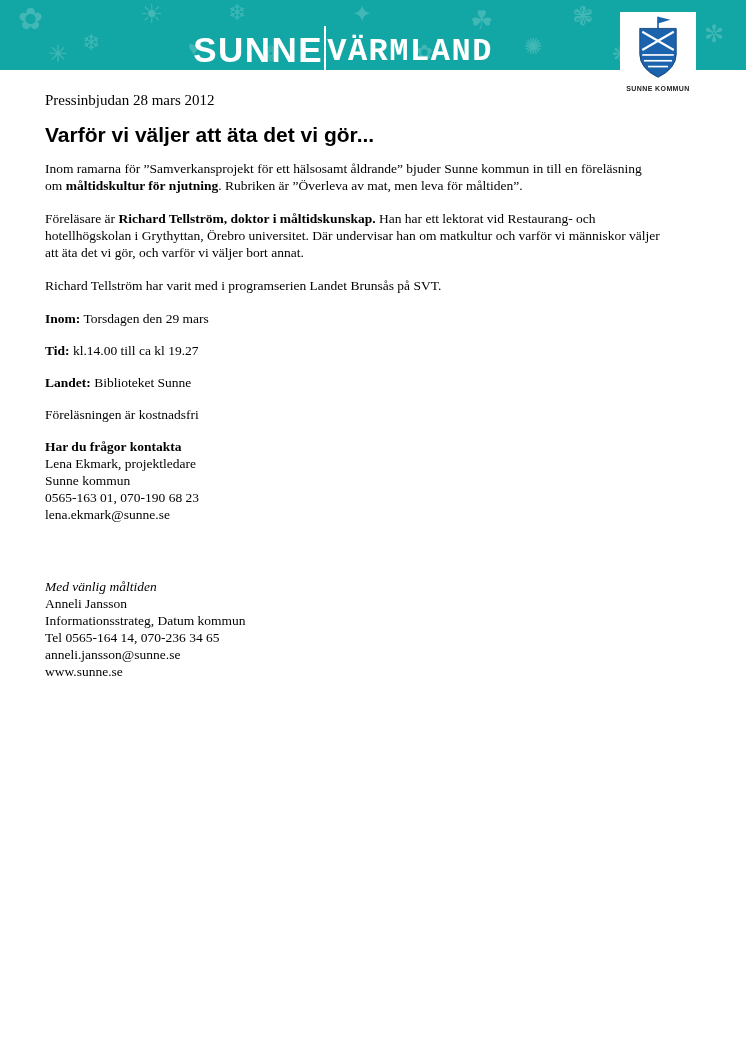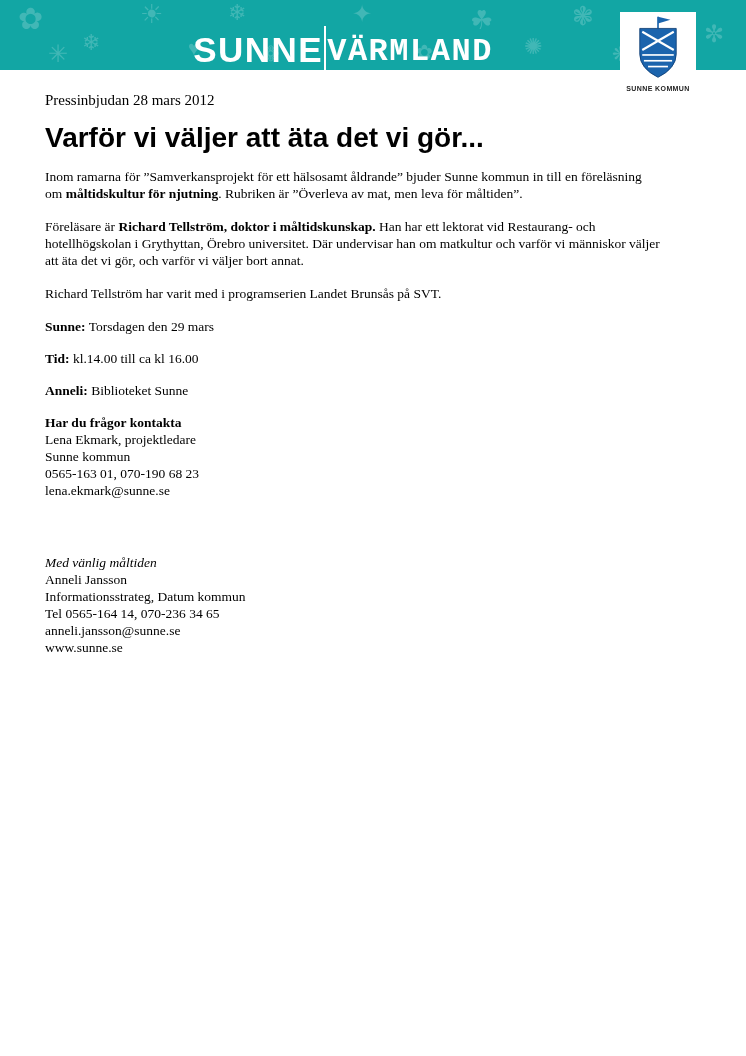--- a/index.html
+++ b/index.html
@@ -82,21 +82,21 @@
     font-size: 13.5px;
     line-height: 17px;
   }
   .dateline {
     font-size: 15px;
     margin: 0 0 14px 0;
   }
   .title {
     font-family: "Liberation Sans", sans-serif;
     font-weight: 700;
-    font-size: 28px;
+    font-size: 21px;
     line-height: 1.1;
     margin: 6px 0 14px 0;
   }
   .para { margin: 0 0 16px 0; }
   .detail-row { margin: 0 0 15px 0; }
   .note { margin: 0 0 15px 0; }
   .contact-block { }
   .contact-heading { font-weight: 700; margin: 0; }
   .tight-line { margin: 0; }
   .signature-block { margin-top: 55px; }
@@ -151,26 +151,27 @@
     <p class="dateline">Pressinbjudan 28 mars 2012</p>
 
     <h1 class="title">Varför vi väljer att äta det vi gör...</h1>
 
     <p class="para"><span>Inom ramarna för ”Samverkansprojekt för ett hälsosamt åldrande” bjuder Sunne kommun in till en föreläsning om </span><strong>måltidskultur för njutning</strong><span>. Rubriken är ”Överleva av mat, men leva för måltiden”.</span></p>
 
     <p class="para"><span>Föreläsare är </span><strong>Richard Tellström, doktor i måltidskunskap.</strong><span> Han har ett lektorat vid Restaurang- och hotellhögskolan i Grythyttan, Örebro universitet. Där undervisar han om matkultur och varför vi människor väljer att äta det vi gör, och varför vi väljer bort annat.</span></p>
 
     <p class="para">Richard Tellström har varit med i programserien Landet Brunsås på SVT.</p>
 
-    <p class="detail-row"><strong>Sunne:</strong> <span>Torsdagen den 29 mars</span></p>
+    <p class="detail-row"><strong>Inom:</strong> <span>Torsdagen den 29 mars</span></p>
 
-    <p class="detail-row"><strong>Tid:</strong> <span>kl.14.00 till ca kl 16.00</span></p>
+    <p class="detail-row"><strong>Tid:</strong> <span>kl.14.00 till ca kl 19.27</span></p>
 
-    <p class="detail-row"><strong>Anneli:</strong> <span>Biblioteket Sunne</span></p>
+    <p class="detail-row"><strong>Landet:</strong> <span>Biblioteket Sunne</span></p>
 
+    <p class="note">Föreläsningen är kostnadsfri</p>
 
 
     <div class="contact-block">
       <p class="contact-heading">Har du frågor kontakta</p>
       <p class="tight-line">Lena Ekmark, projektledare</p>
       <p class="tight-line">Sunne kommun</p>
       <p class="tight-line">0565-163 01, 070-190 68 23</p>
       <p class="tight-line">lena.ekmark@sunne.se</p>
     </div>
 

